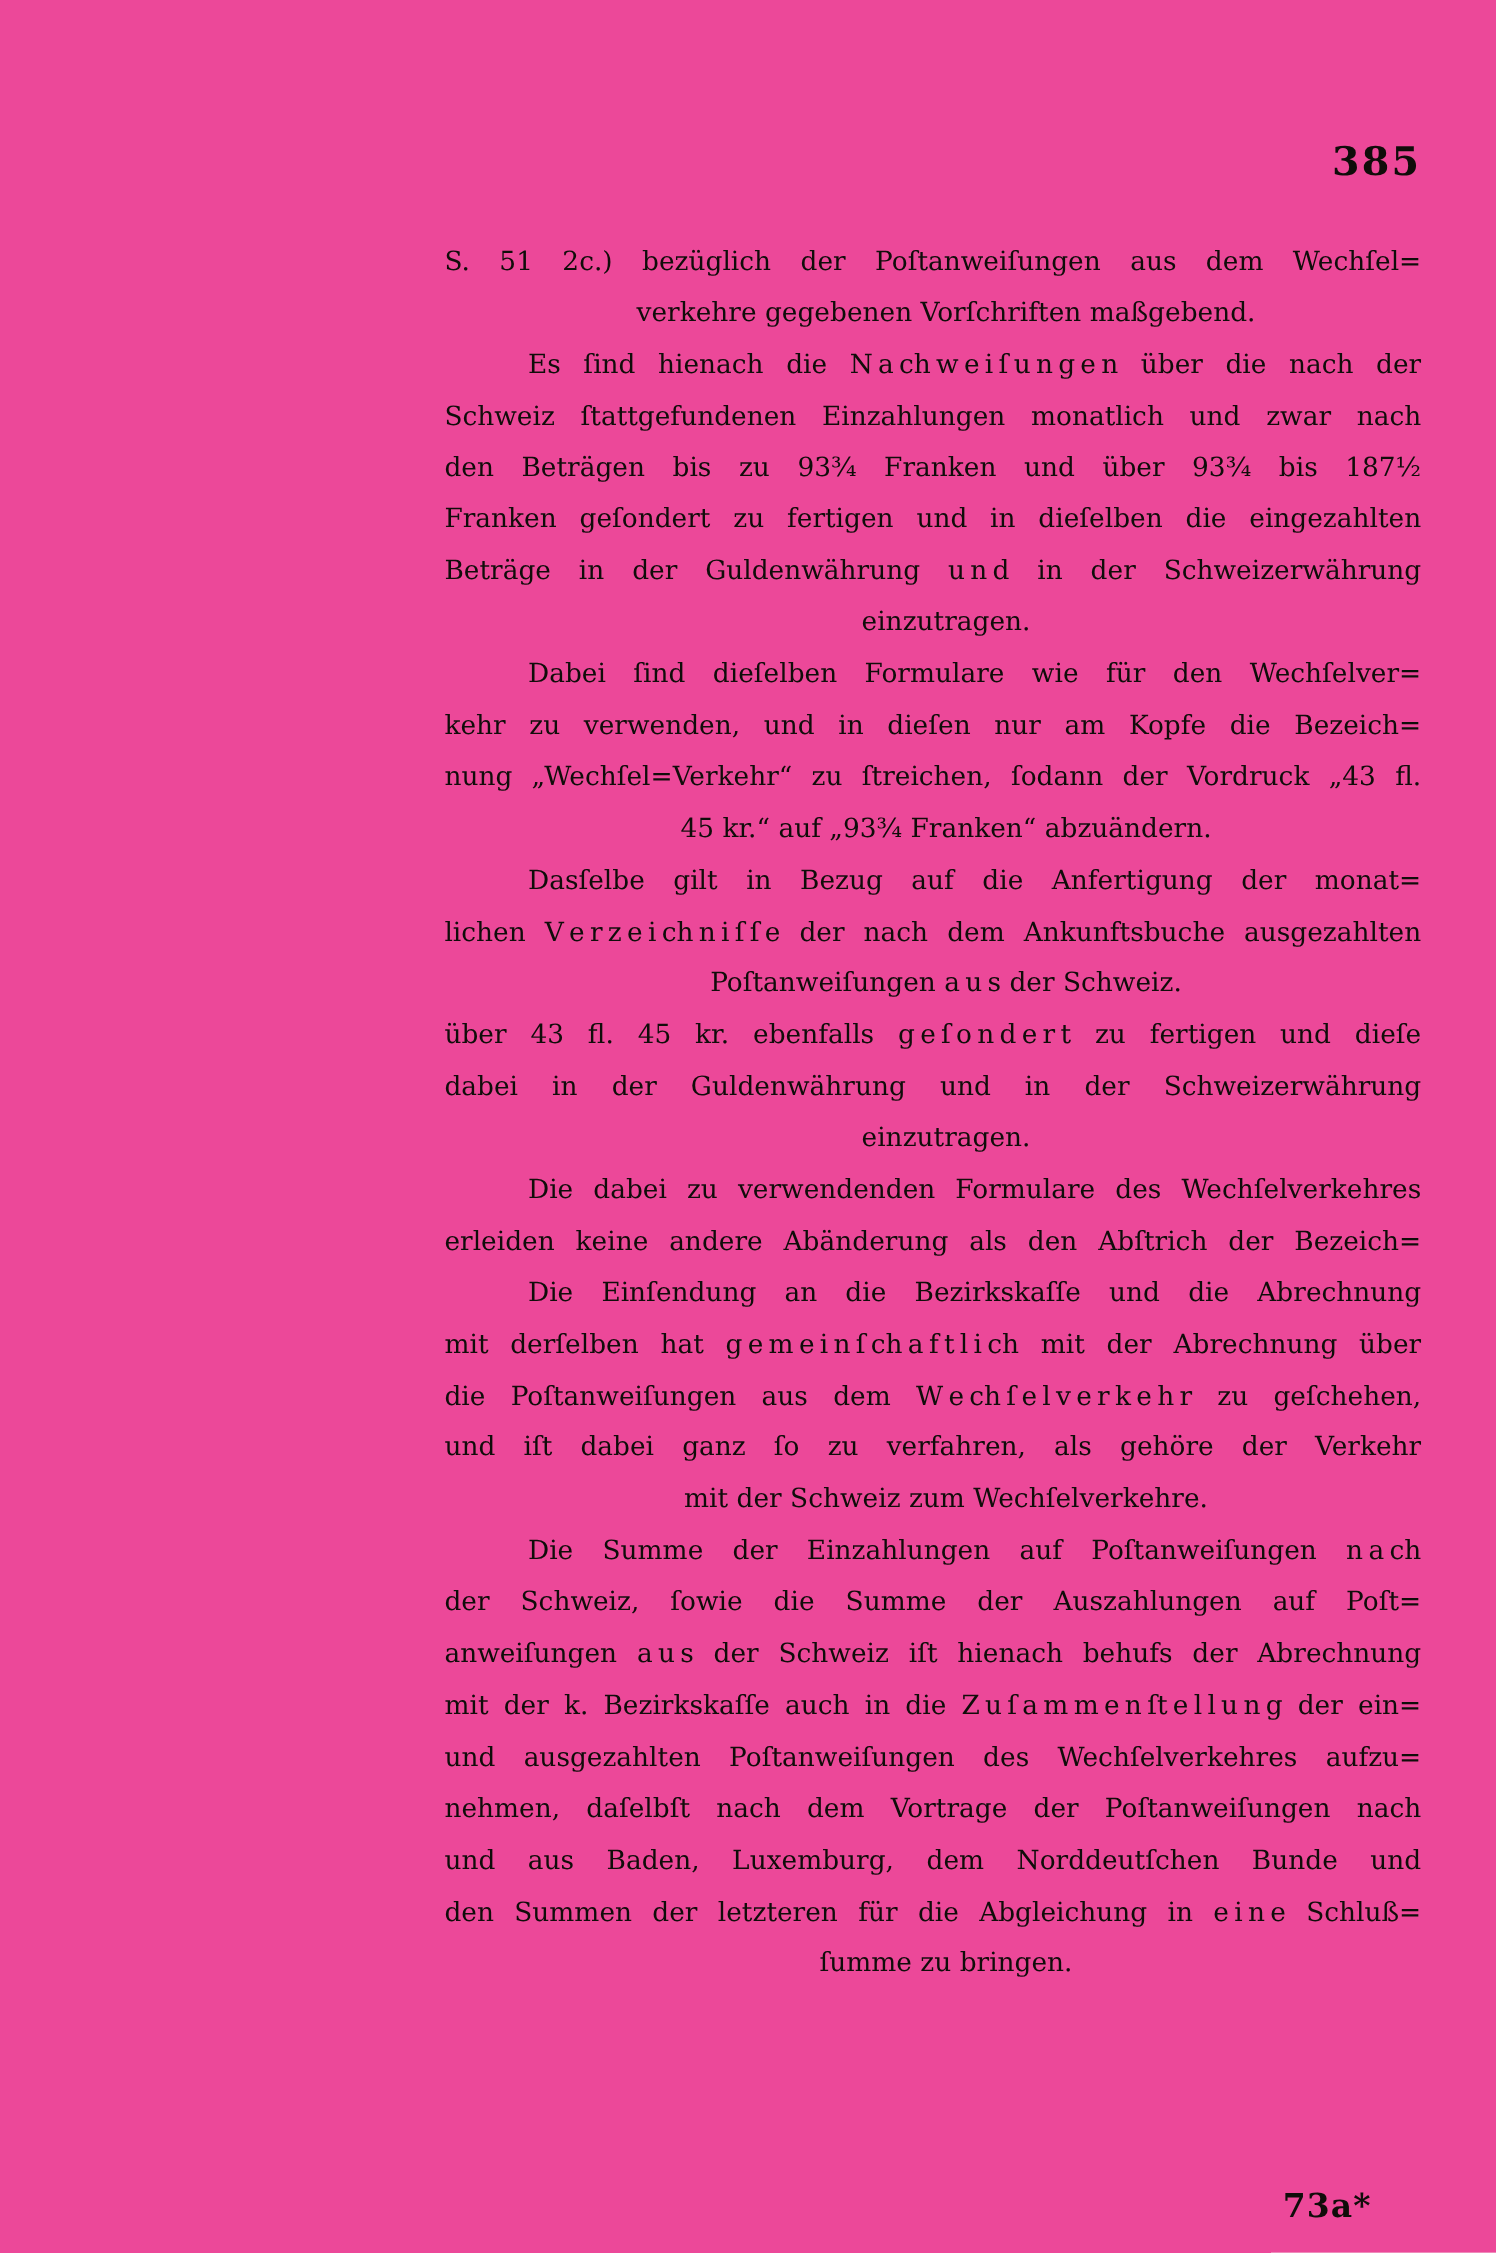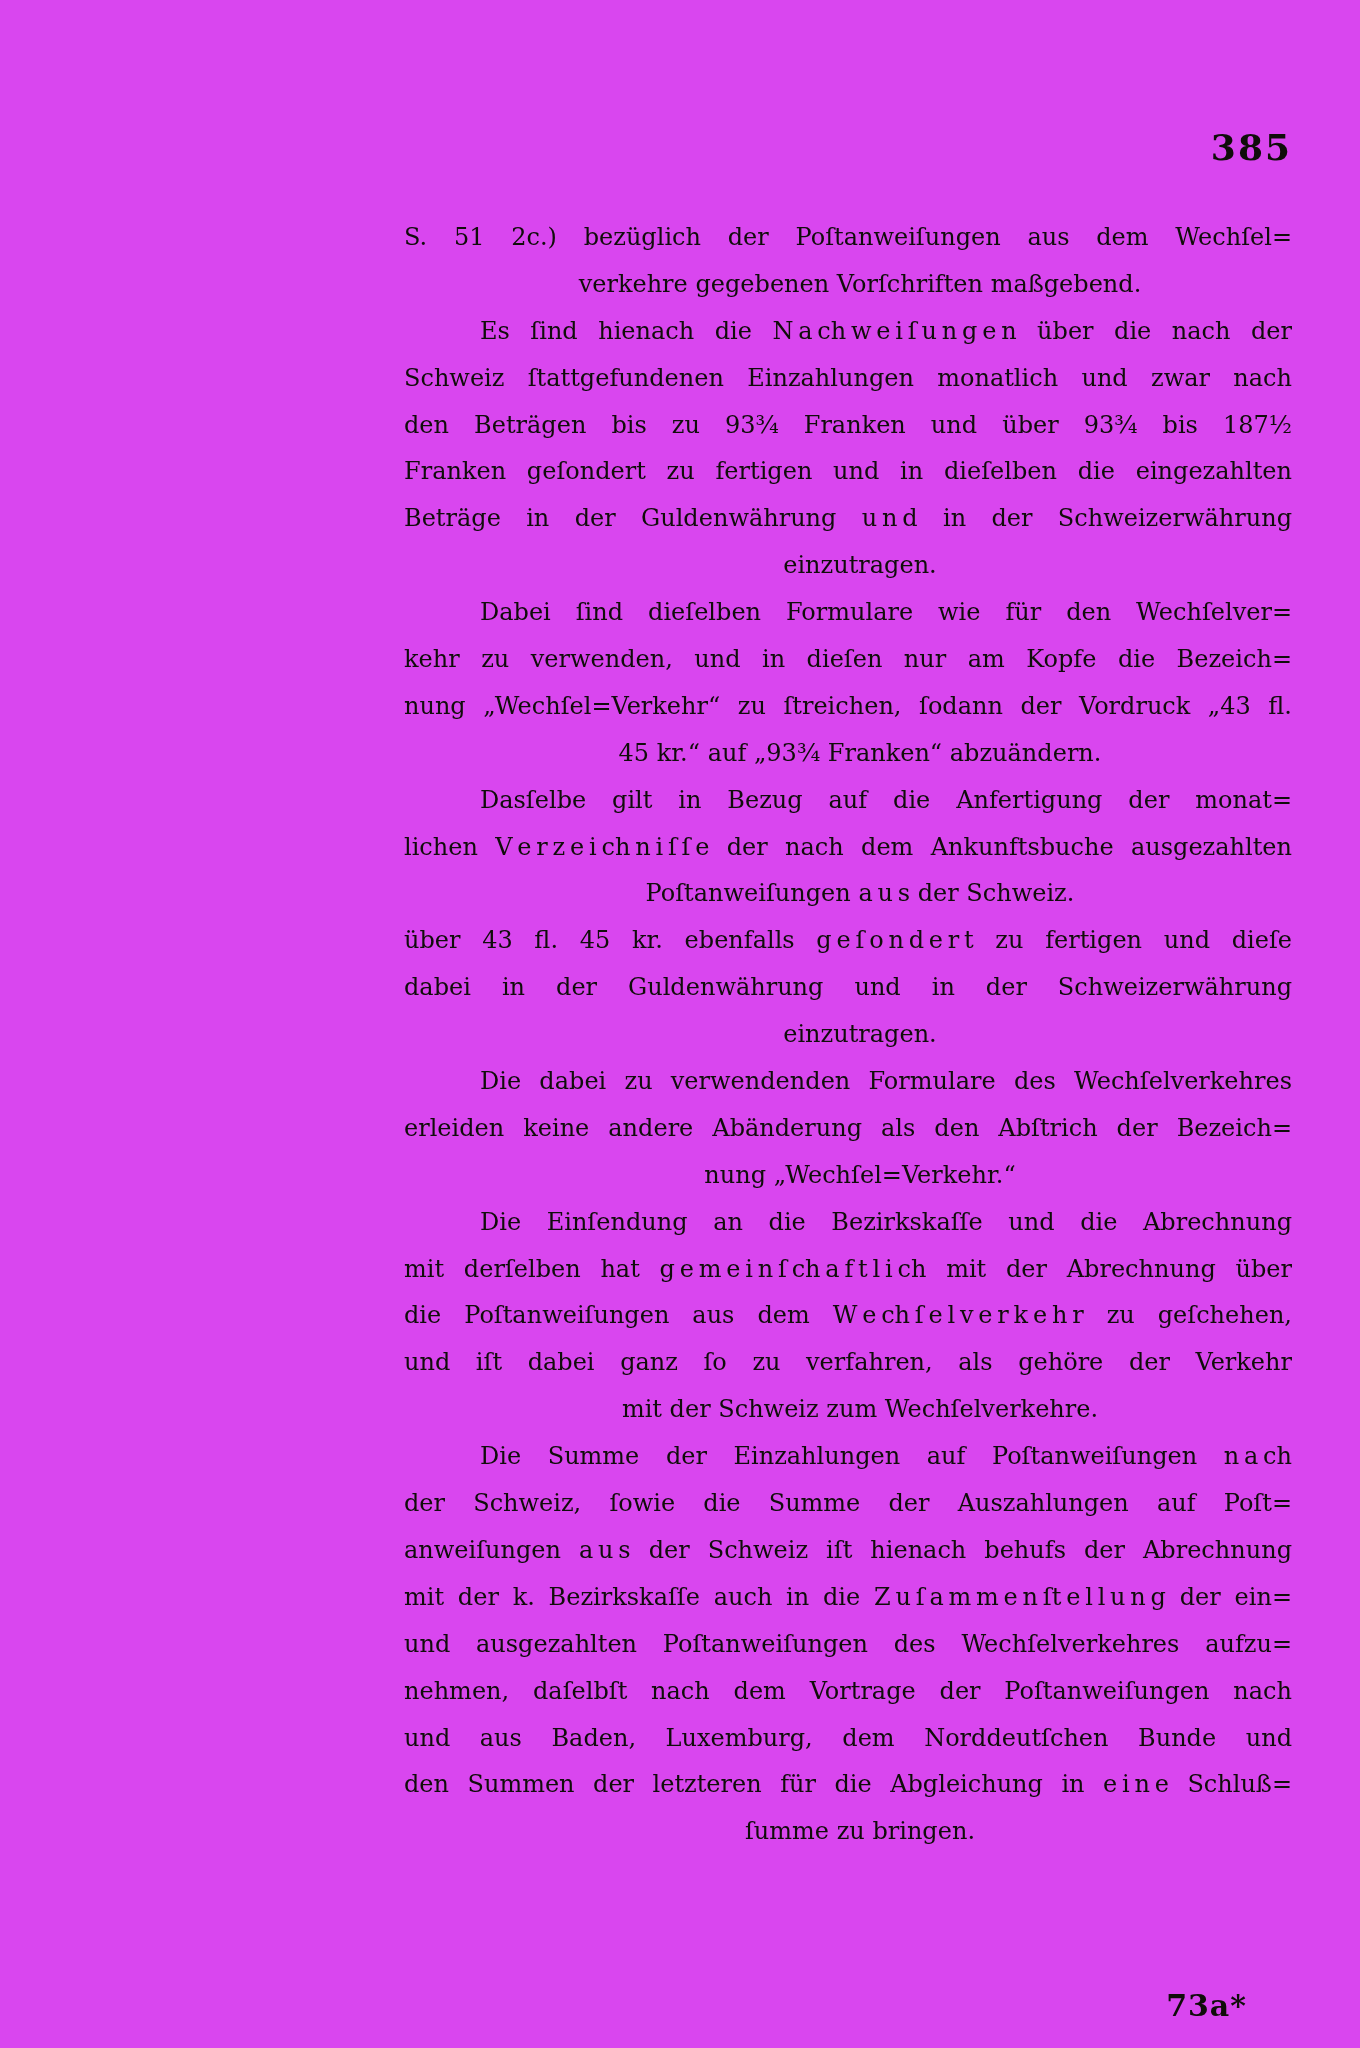--- a/index.html
+++ b/index.html
@@ -4,21 +4,21 @@
 <style>
   html, body {
     margin: 0;
     padding: 0;
     background: #f6f5f1;
   }
   .page {
     position: relative;
     width: 1360px;
     height: 2048px;
-    background: #d946ef;
+    background: #ec4899;
     font-family: "DejaVu Serif", serif;
     color: #100d0a;
     overflow: hidden;
   }
   .page-number {
     position: absolute;
     top: 126px;
     left: 0;
     right: 68px;
     text-align: right;
@@ -87,21 +87,20 @@
       <div class="line fill">nung „Wechſel=Verkehr“ zu ſtreichen, ſodann der Vordruck „43 fl.</div>
       <div class="line last">45 kr.“ auf „93¾ Franken“ abzuändern.</div>
       <div class="line indent fill">Dasſelbe gilt in Bezug auf die Anfertigung der monat=</div>
       <div class="line fill">lichen V e r z e i ch n i ſ ſ e der nach dem Ankunftsbuche ausgezahlten</div>
       <div class="line last">Poſtanweiſungen a u s der Schweiz.</div>
       <div class="line fill">über 43 fl. 45 kr. ebenfalls g e ſ o n d e r t zu fertigen und dieſe</div>
       <div class="line fill">dabei in der Guldenwährung und in der Schweizerwährung</div>
       <div class="line last">einzutragen.</div>
       <div class="line indent fill">Die dabei zu verwendenden Formulare des Wechſelverkehres</div>
       <div class="line fill">erleiden keine andere Abänderung als den Abſtrich der Bezeich=</div>
-      <div class="line last">nung „Wechſel=Verkehr.“</div>
       <div class="line indent fill">Die Einſendung an die Bezirkskaſſe und die Abrechnung</div>
       <div class="line fill">mit derſelben hat g e m e i n ſ ch a f t l i ch mit der Abrechnung über</div>
       <div class="line fill">die Poſtanweiſungen aus dem W e ch ſ e l v e r k e h r zu geſchehen,</div>
       <div class="line fill">und iſt dabei ganz ſo zu verfahren, als gehöre der Verkehr</div>
       <div class="line last">mit der Schweiz zum Wechſelverkehre.</div>
       <div class="line indent fill">Die Summe der Einzahlungen auf Poſtanweiſungen n a ch</div>
       <div class="line fill">der Schweiz, ſowie die Summe der Auszahlungen auf Poſt=</div>
       <div class="line fill">anweiſungen a u s der Schweiz iſt hienach behufs der Abrechnung</div>
       <div class="line fill">mit der k. Bezirkskaſſe auch in die Z u ſ a m m e n ſt e l l u n g der ein=</div>
       <div class="line fill">und ausgezahlten Poſtanweiſungen des Wechſelverkehres aufzu=</div>

